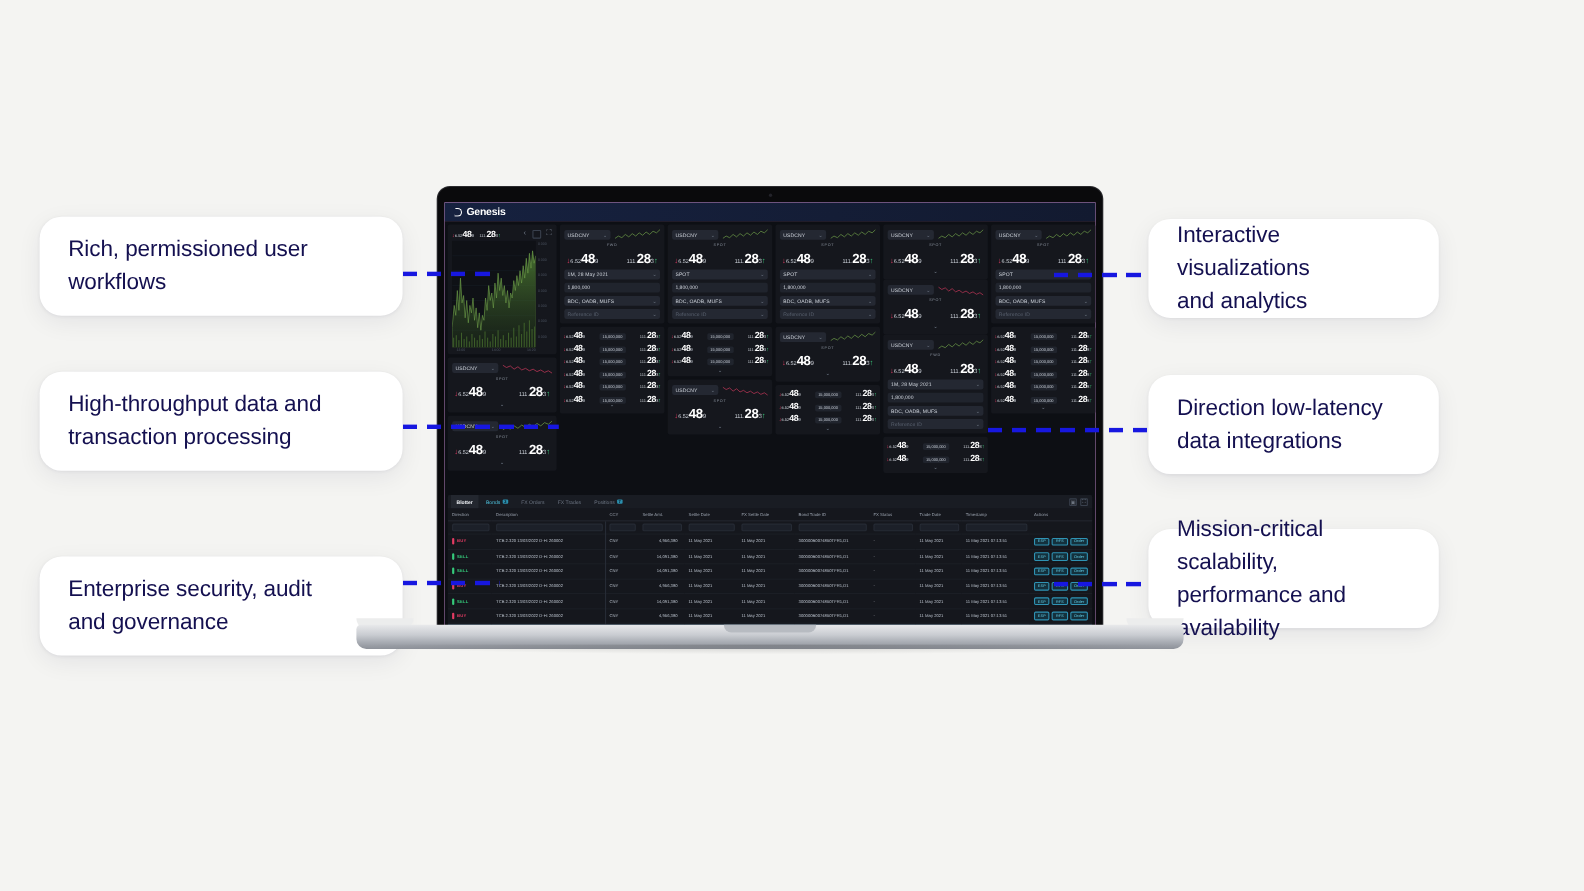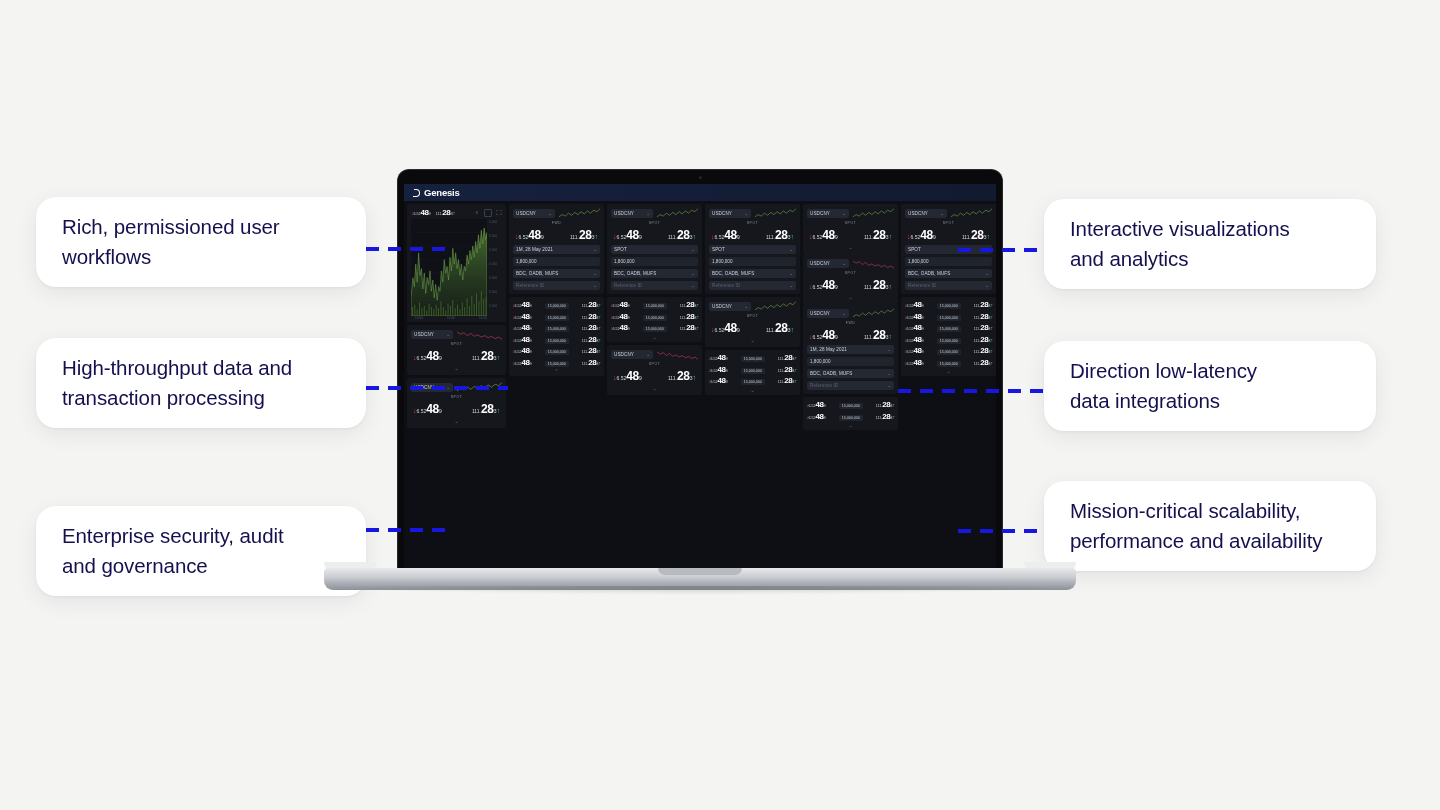--- a/index.html
+++ b/index.html
@@ -22,21 +22,21 @@
   }
   .feat-card .txt {
     color: #141050;
     font-size: 20.5px;
     line-height: 30px;
     letter-spacing: -0.1px;
     font-weight: 400;
     white-space: pre-line;
   }
   .card-l { left: 36px; width: 330px; }
-  .card-r { left: 1044px; width: 332px; }
+  .card-r { left: 1044px; width: 264px; }
 
   
   .dash {
     position: absolute;
     height: 4px;
     background-image: repeating-linear-gradient(to right,
       #1717e0 0px, #1717e0 13px, rgba(0,0,0,0) 13px, rgba(0,0,0,0) 22px);
     z-index: 6;
   }
   .dash.over { z-index: 40; }
@@ -83,21 +83,21 @@
   .app-header {
     height: 17px; background: linear-gradient(90deg,#16213f 0%, #141d36 60%, #121a30 100%);
     display:flex; align-items:center; padding-left:9px; gap:4px; flex: 0 0 auto;
   }
   .logo-mark { width:7px; height:8px; position:relative; }
   .logo-mark:before{content:"";position:absolute;inset:0;border:1.4px solid #fff;border-radius:0 4px 4px 0;border-left:none;}
   .logo-mark:after{content:"";position:absolute;left:-1px;top:0;width:2px;height:3px;background:#16213f;}
   .logo-txt { color:#fff; font-size:9.5px; font-weight:700; letter-spacing:-.2px; }
 
   
-  .workspace { flex:1; display:flex; flex-direction:row; background:#0d0f14; padding:3px; gap:3px; }
+  .workspace { flex:1; display:flex; flex-direction:column; background:#0d0f14; padding:3px; gap:3px; }
   .top-area { flex: 0 0 243px; display:flex; gap:3px; }
   .col { display:flex; flex-direction:column; gap:3px; }
   .col-chart { width: 99px; }
   .col-std { width: 95px; }
 
   .panel { background:#15171d; border-radius:2px; }
 
   
   .chart-panel { height:118px; padding:4px 3px 2px 4px; display:flex; flex-direction:column; }
   .chart-head { display:flex; align-items:center; justify-content:space-between; }

